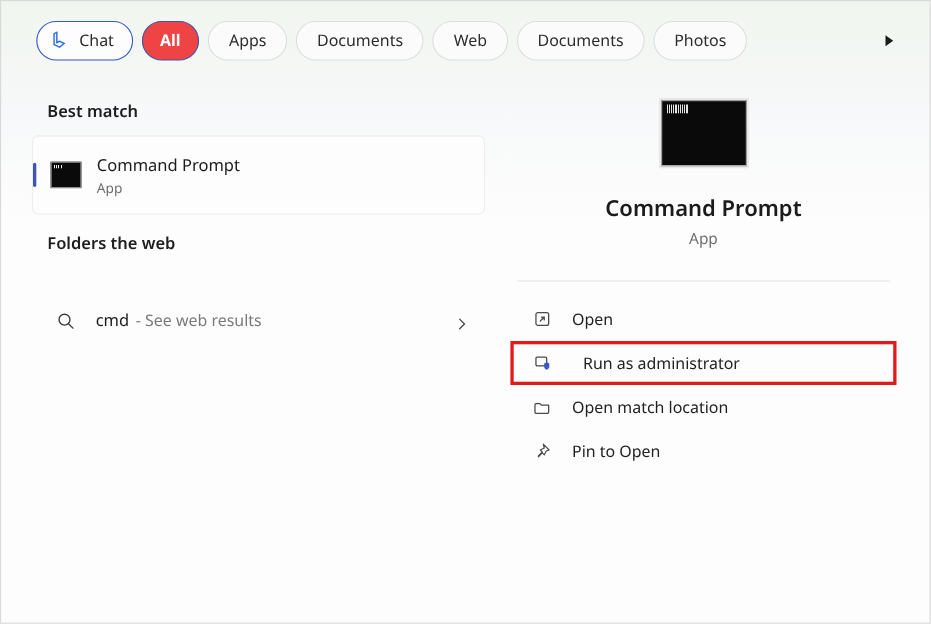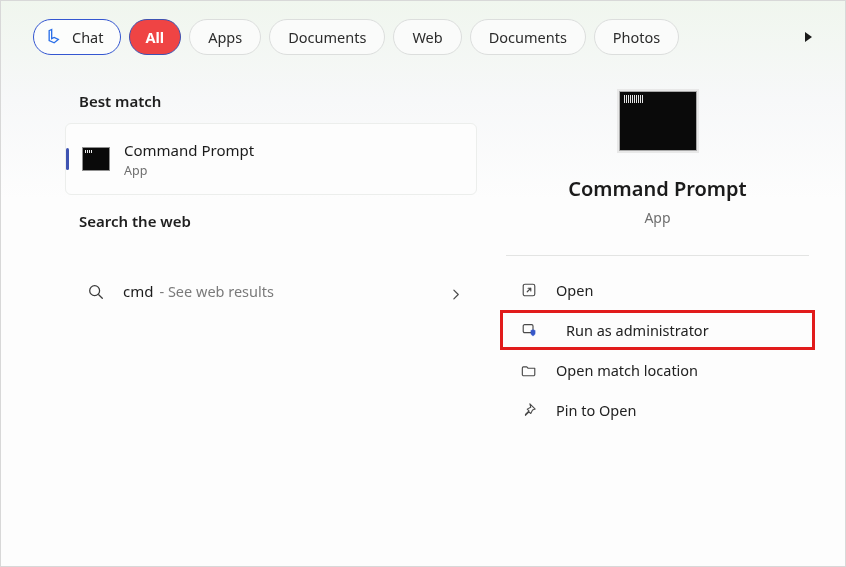--- a/index.html
+++ b/index.html
@@ -56,21 +56,20 @@
       margin-left: auto;
       width: 20px; height: 20px;
       display: flex; align-items: center; justify-content: center;
       cursor: pointer;
     }
 
     
     .columns {
       display: flex;
       height: calc(100% - 70px);
-      margin-left: 36px;
     }
     .left {
       width: 452px;
       padding: 8px 0 0 0;
     }
     .right {
       flex: 1;
       padding: 14px 30px 0 10px;
       border-left: 1px solid transparent;
     }
@@ -268,21 +267,21 @@
     <div class="section-header">Best match</div>
 
     <div class="best-match">
       <div class="app-icon"></div>
       <div class="texts">
         <div class="title">Command Prompt</div>
         <div class="subtitle">App</div>
       </div>
     </div>
 
-    <div class="section-header">Search the web</div>
+    <div class="section-header">Folders the web</div>
 
     <div class="web-row">
       <span class="search-glyph">
         <svg viewBox="0 0 20 20" width="18" height="18">
             <circle cx="8.5" cy="8.5" r="5.5" fill="none" stroke="#3a3a3a" stroke-width="1.4"></circle>
             <line x1="13" y1="13" x2="17" y2="17" stroke="#3a3a3a" stroke-width="1.4" stroke-linecap="round"></line>
           </svg>
       </span>
       <span class="query">cmd</span>
       <span class="suffix"> - See web results</span>

